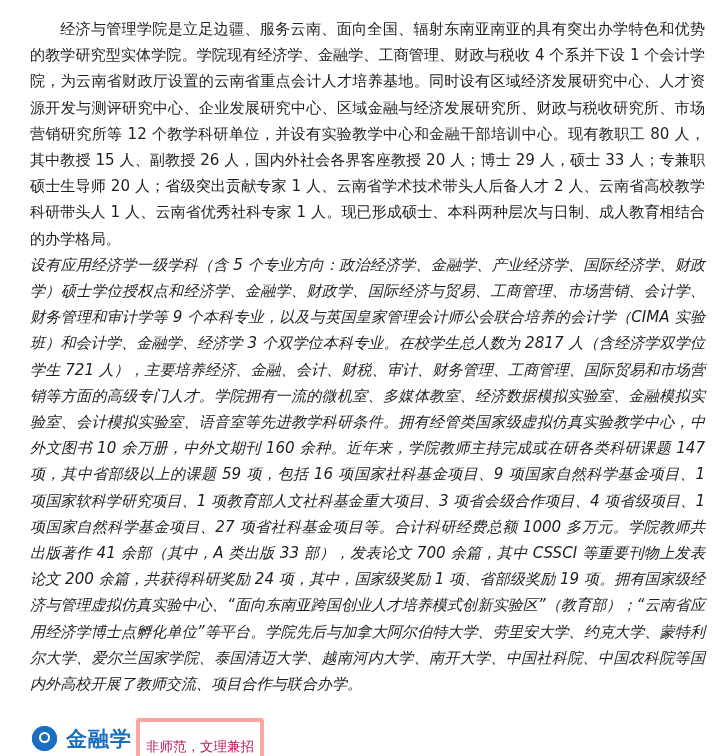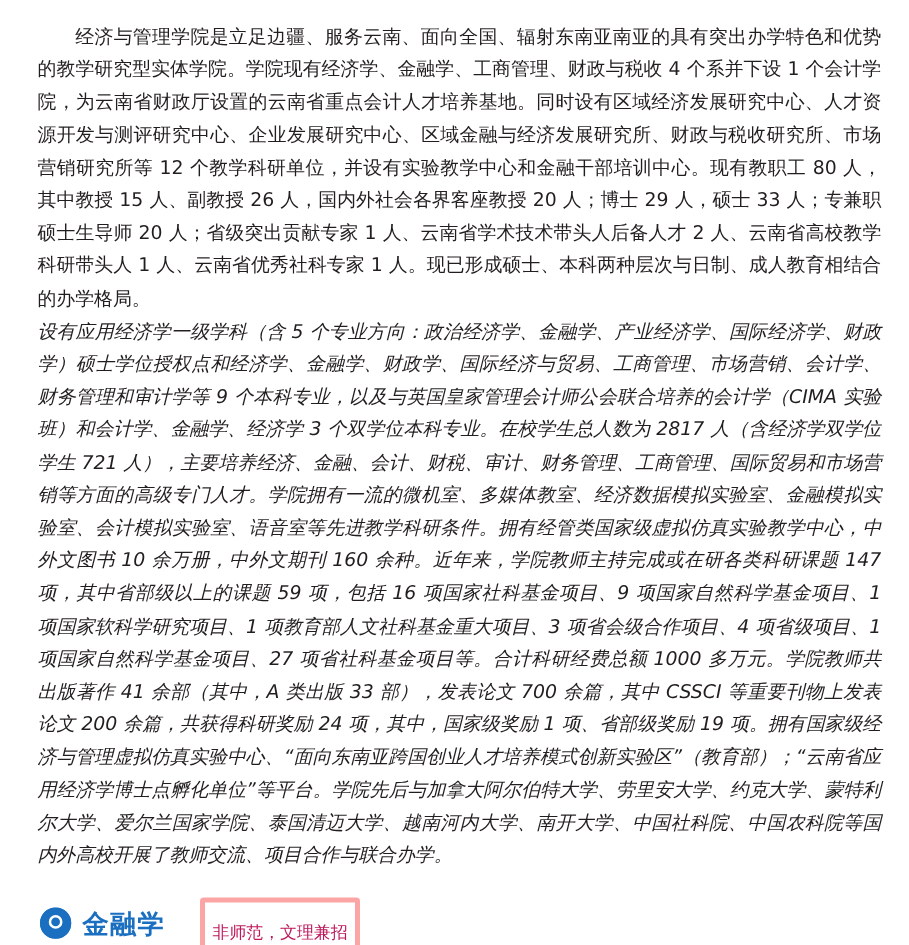--- a/index.html
+++ b/index.html
@@ -63,21 +63,21 @@
     height: 11px;
     border-radius: 50%;
     border: 2px solid #ffffff;
     box-sizing: border-box;
   }
   .section-title {
     font-size: 21px;
     font-weight: bold;
     color: #1b6fc0;
     letter-spacing: 1px;
-    margin-right: 28px;
+    margin-right: 4px;
     font-family: "DejaVu Sans", "Liberation Sans", sans-serif;
   }
   .section-tag {
     font-size: 13.5px;
     color: #be185d;
     border: 4px solid #fca5a5;
     border-radius: 3px;
     padding: 18px 6px 3px 6px;
     line-height: 1;
     position: relative;

